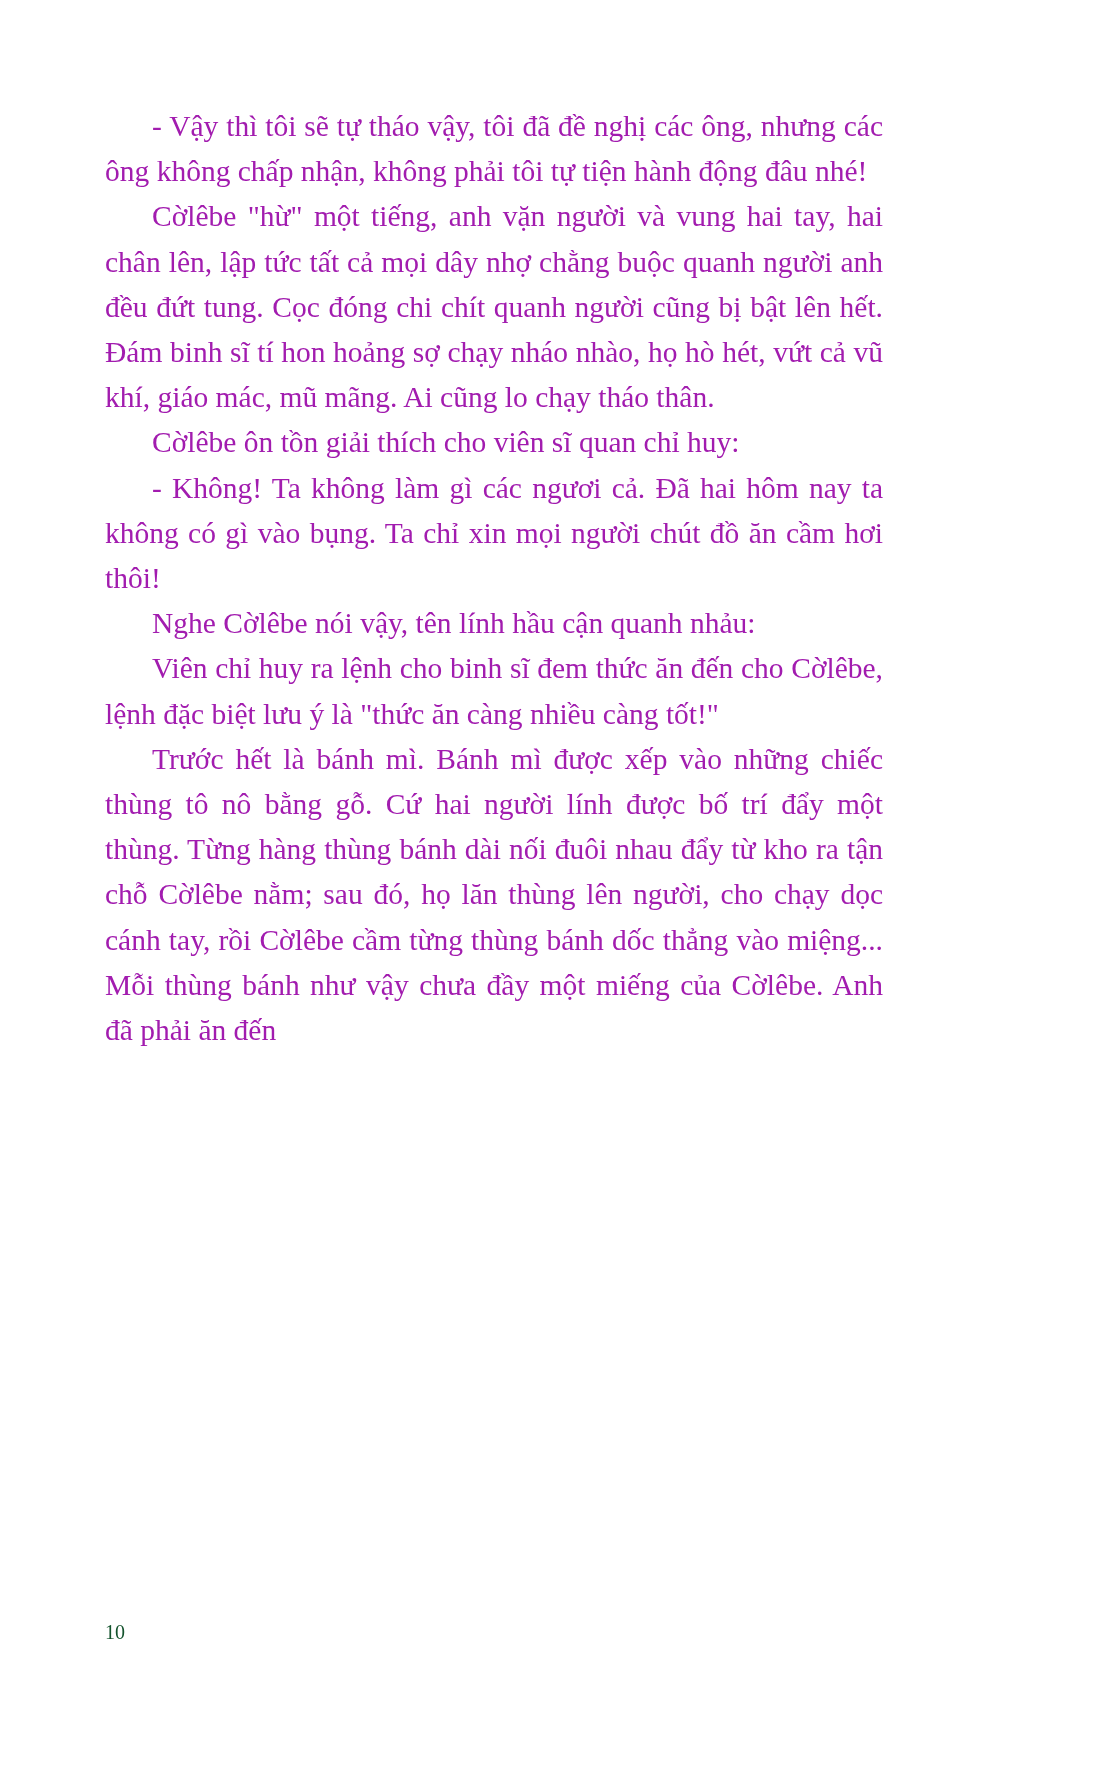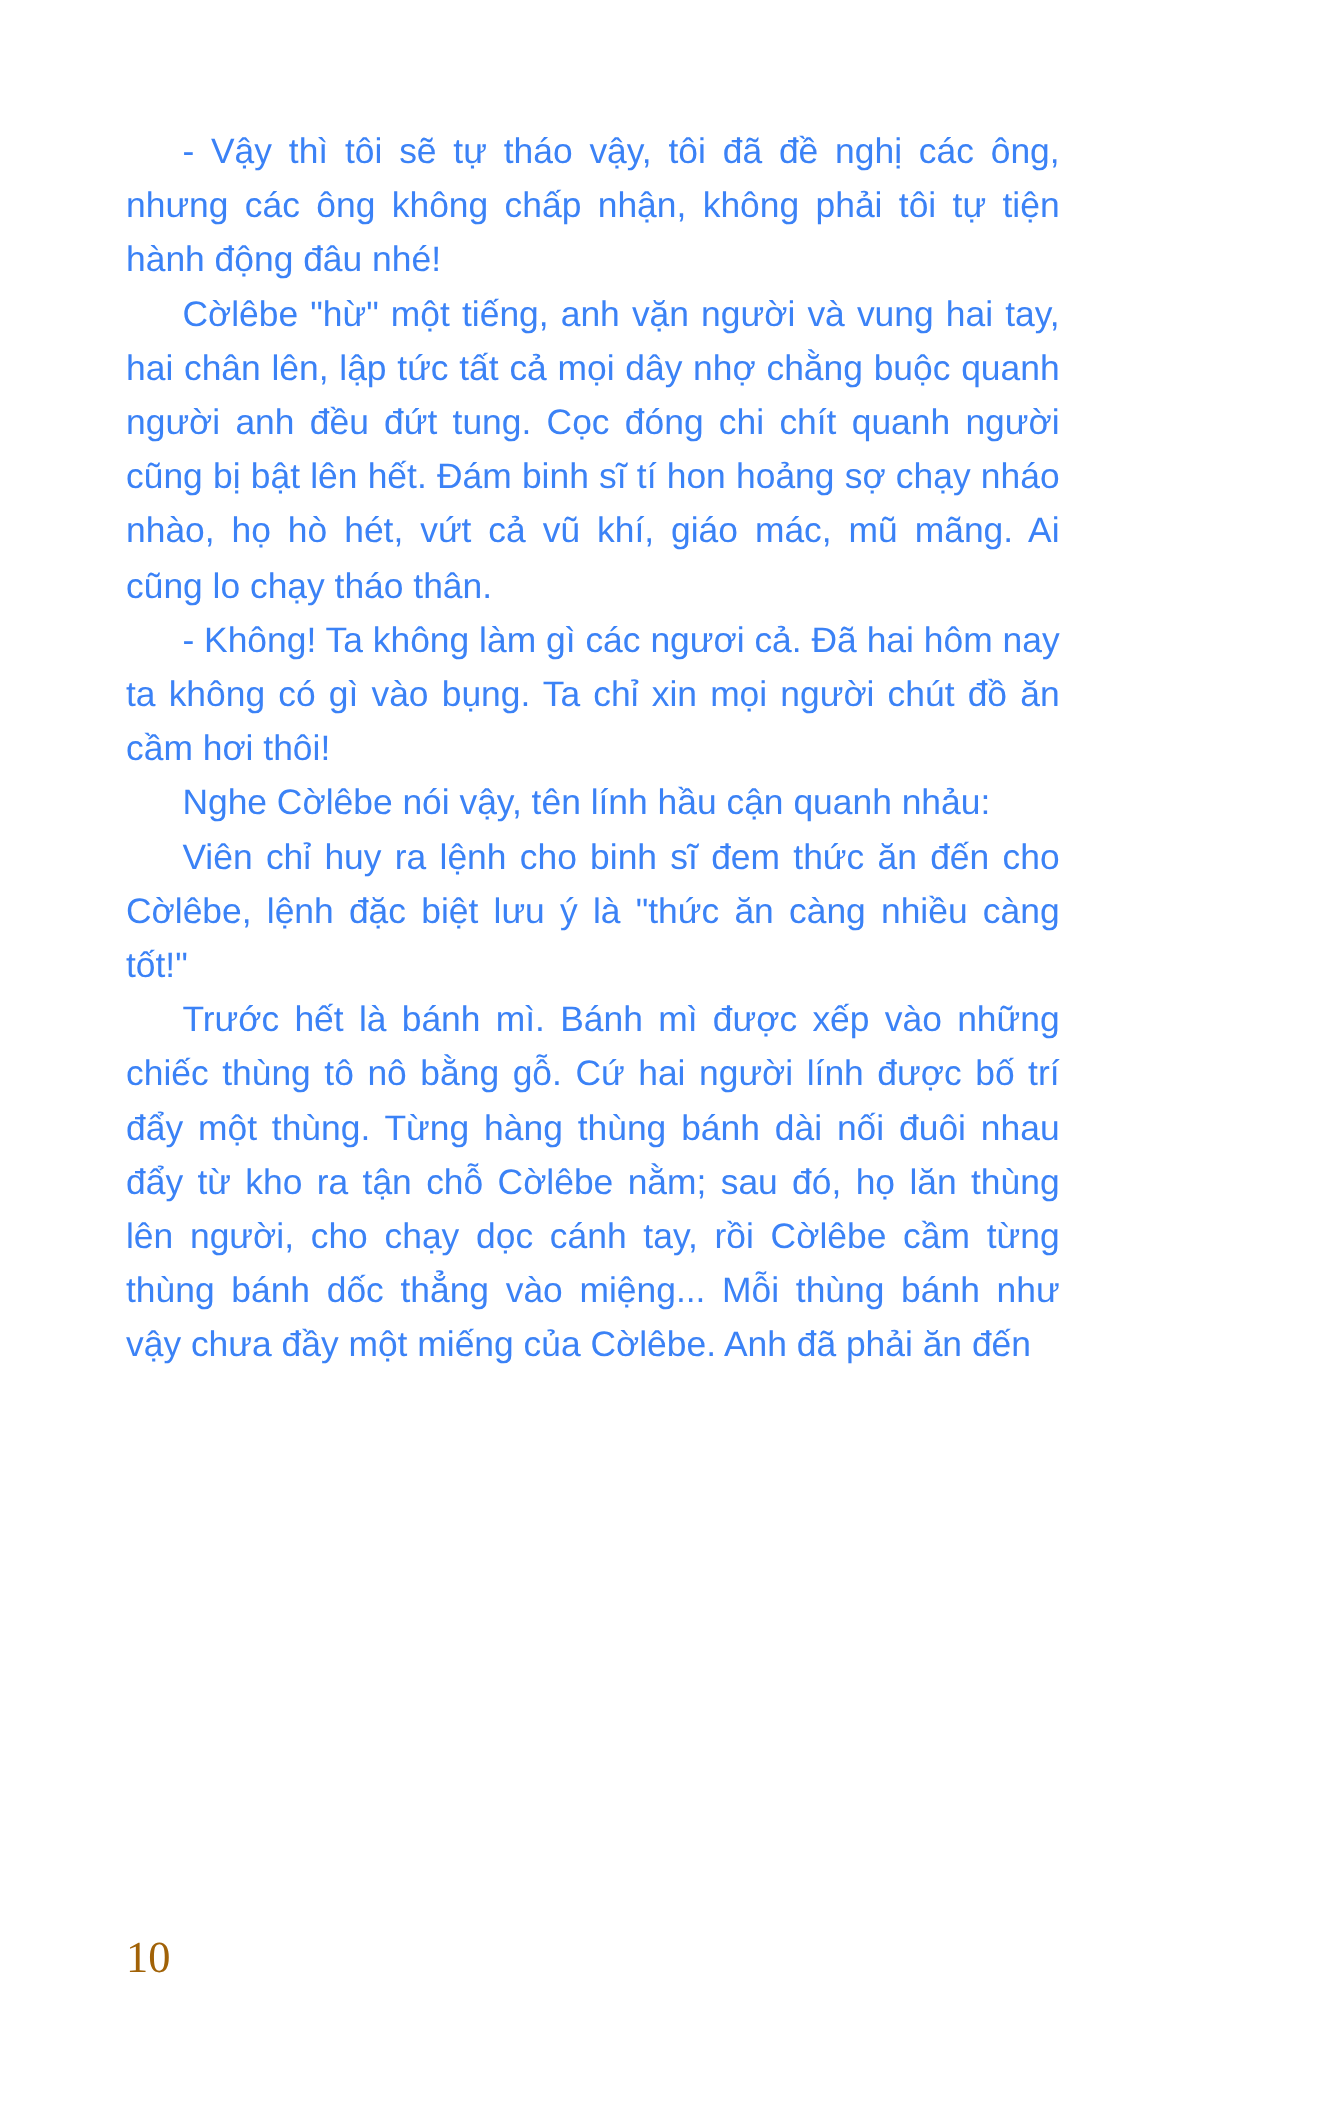--- a/index.html
+++ b/index.html
@@ -14,55 +14,56 @@
     background: #ffffff;
     margin: 0 auto;
     overflow: hidden;
     box-sizing: border-box;
   }
   .text-column {
     position: absolute;
     left: 105px;
     top: 104px;
     width: 778px;
-    font-family: Liberation Sans, sans-serif;
+    font-family: Liberation Serif, serif;
     font-size: 29.5px;
     line-height: 45.2px;
-    color: #3b82f6;
+    color: #a21caf;
     text-align: justify;
     text-justify: inter-word;
     -webkit-font-smoothing: antialiased;
   }
   .para {
     margin: 0;
     padding: 0;
     text-indent: 47px;
     text-align: justify;
     text-align-last: left;
     hyphens: none;
     word-spacing: 0px;
   }
   .page-number {
     position: absolute;
     left: 105px;
     top: 1615px;
     font-family: "Liberation Serif", "DejaVu Serif", serif;
-    font-size: 37px;
+    font-size: 20px;
     line-height: 34px;
-    color: #a16207;
+    color: #14532d;
   }
 </style>
 </head>
 <body>
 
 <div class="page">
 
   <div class="text-column">
     <p class="para">- Vậy thì tôi sẽ tự tháo vậy, tôi đã đề nghị các ông, nhưng các ông không chấp nhận, không phải tôi tự tiện hành động đâu nhé!</p>
     <p class="para">Cờlêbe "hừ" một tiếng, anh vặn người và vung hai tay, hai chân lên, lập tức tất cả mọi dây nhợ chằng buộc quanh người anh đều đứt tung. Cọc đóng chi chít quanh người cũng bị bật lên hết. Đám binh sĩ tí hon hoảng sợ chạy nháo nhào, họ hò hét, vứt cả vũ khí, giáo mác, mũ mãng. Ai cũng lo chạy tháo thân.</p>
+    <p class="para">Cờlêbe ôn tồn giải thích cho viên sĩ quan chỉ huy:</p>
     <p class="para">- Không! Ta không làm gì các ngươi cả. Đã hai hôm nay ta không có gì vào bụng. Ta chỉ xin mọi người chút đồ ăn cầm hơi thôi!</p>
     <p class="para">Nghe Cờlêbe nói vậy, tên lính hầu cận quanh nhảu:</p>
     <p class="para">Viên chỉ huy ra lệnh cho binh sĩ đem thức ăn đến cho Cờlêbe, lệnh đặc biệt lưu ý là "thức ăn càng nhiều càng tốt!"</p>
     <p class="para">Trước hết là bánh mì. Bánh mì được xếp vào những chiếc thùng tô nô bằng gỗ. Cứ hai người lính được bố trí đẩy một thùng. Từng hàng thùng bánh dài nối đuôi nhau đẩy từ kho ra tận chỗ Cờlêbe nằm; sau đó, họ lăn thùng lên người, cho chạy dọc cánh tay, rồi Cờlêbe cầm từng thùng bánh dốc thẳng vào miệng... Mỗi thùng bánh như vậy chưa đầy một miếng của Cờlêbe. Anh đã phải ăn đến</p>
   </div>
 
   <div class="page-number">10</div>
 
 </div>
 

